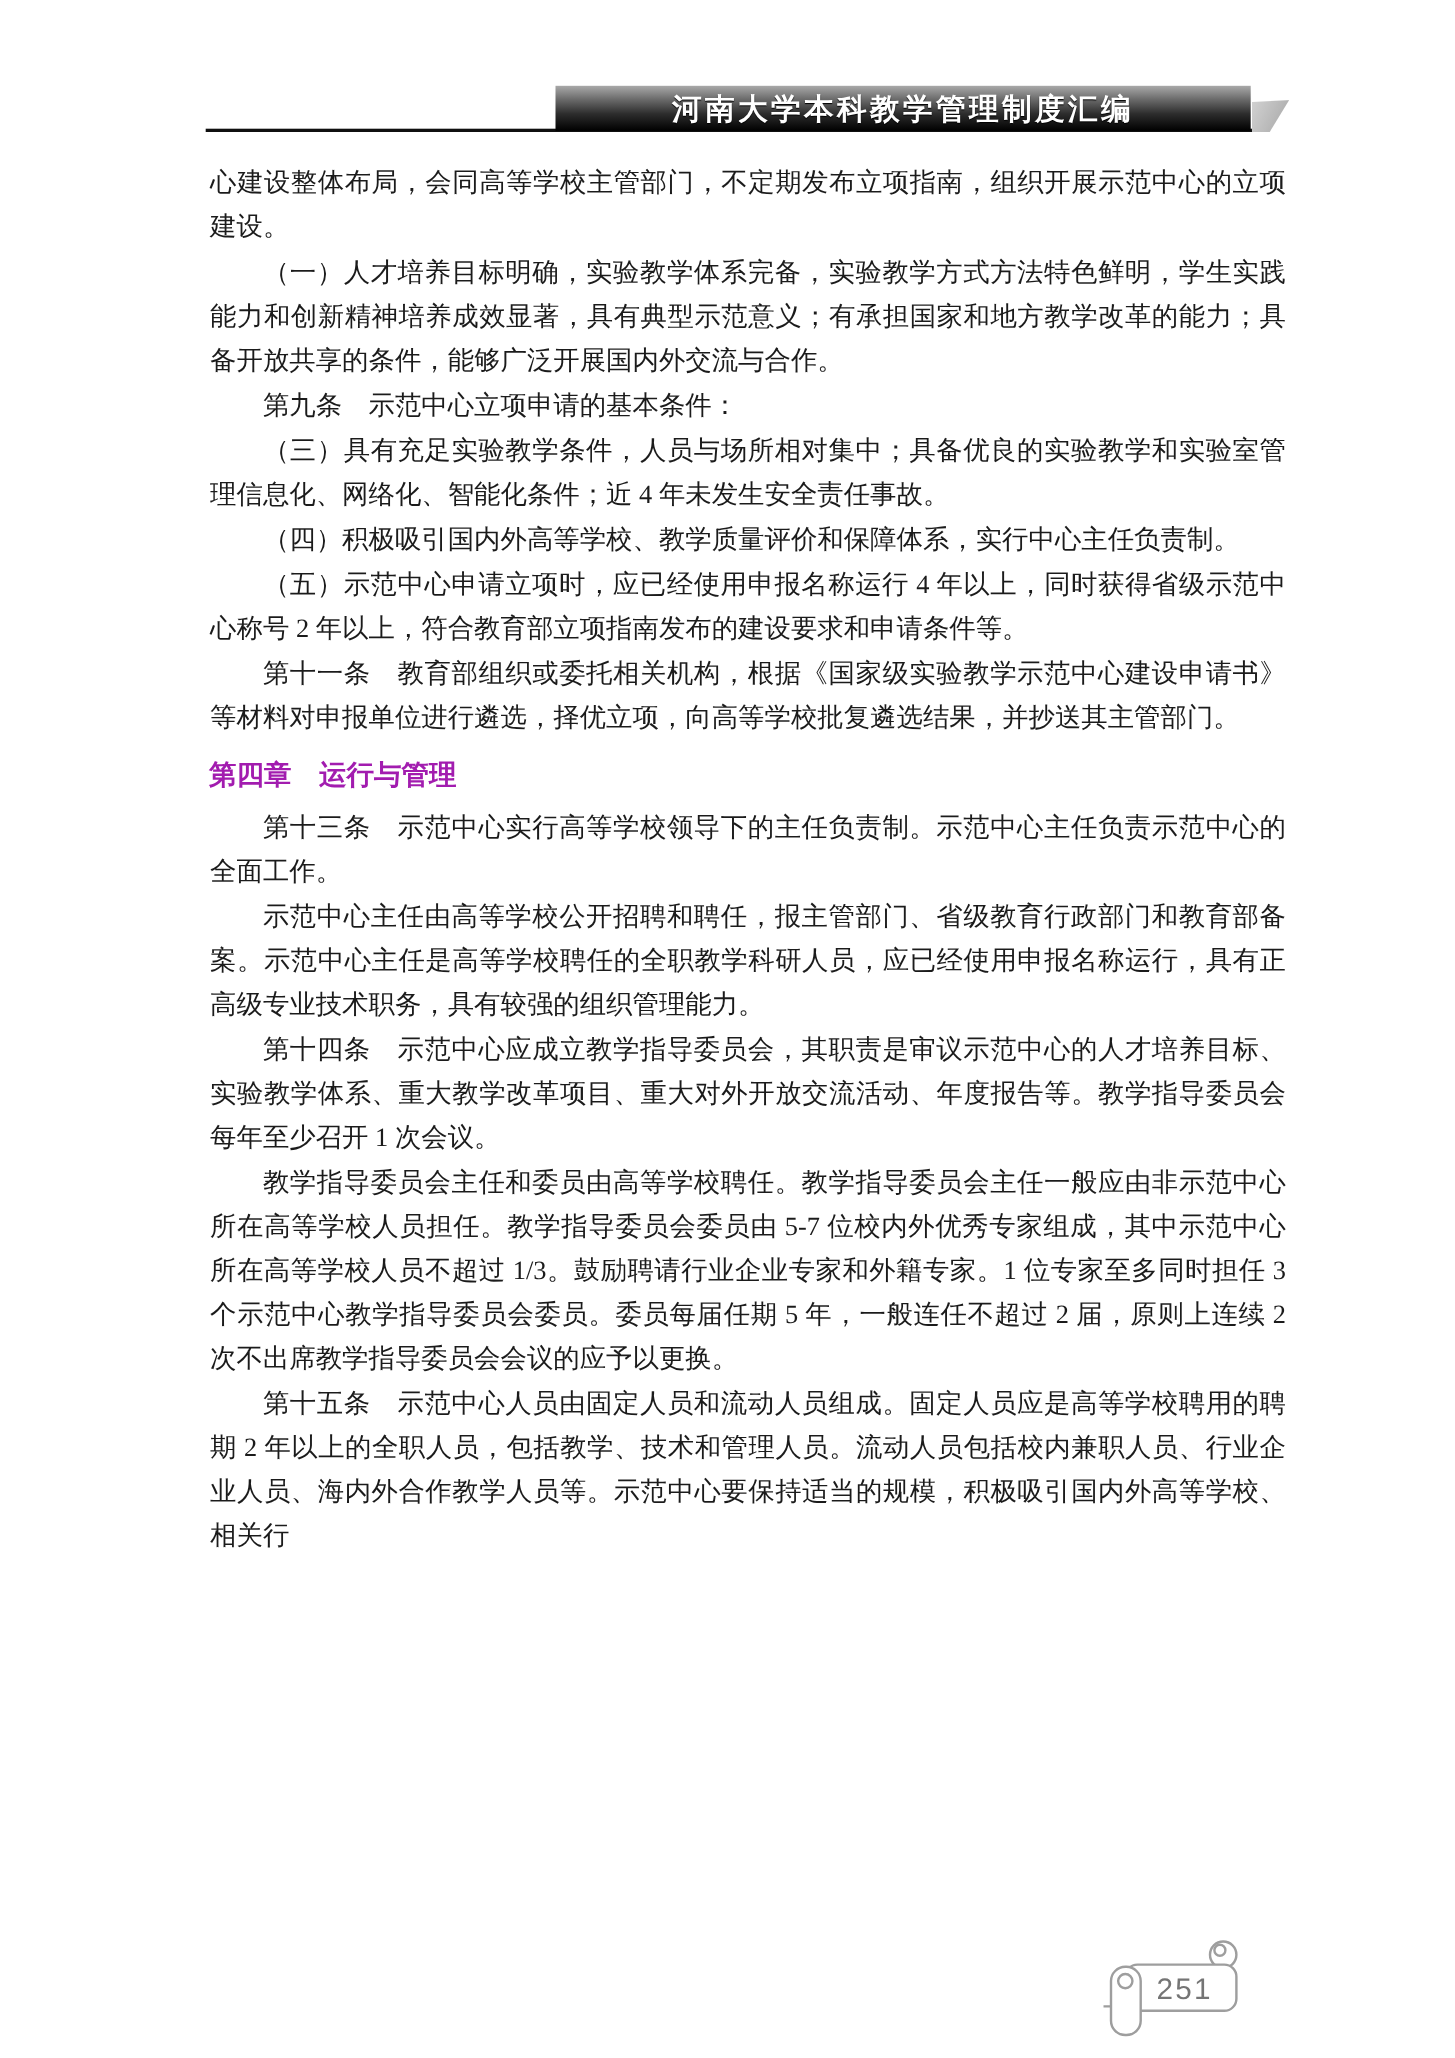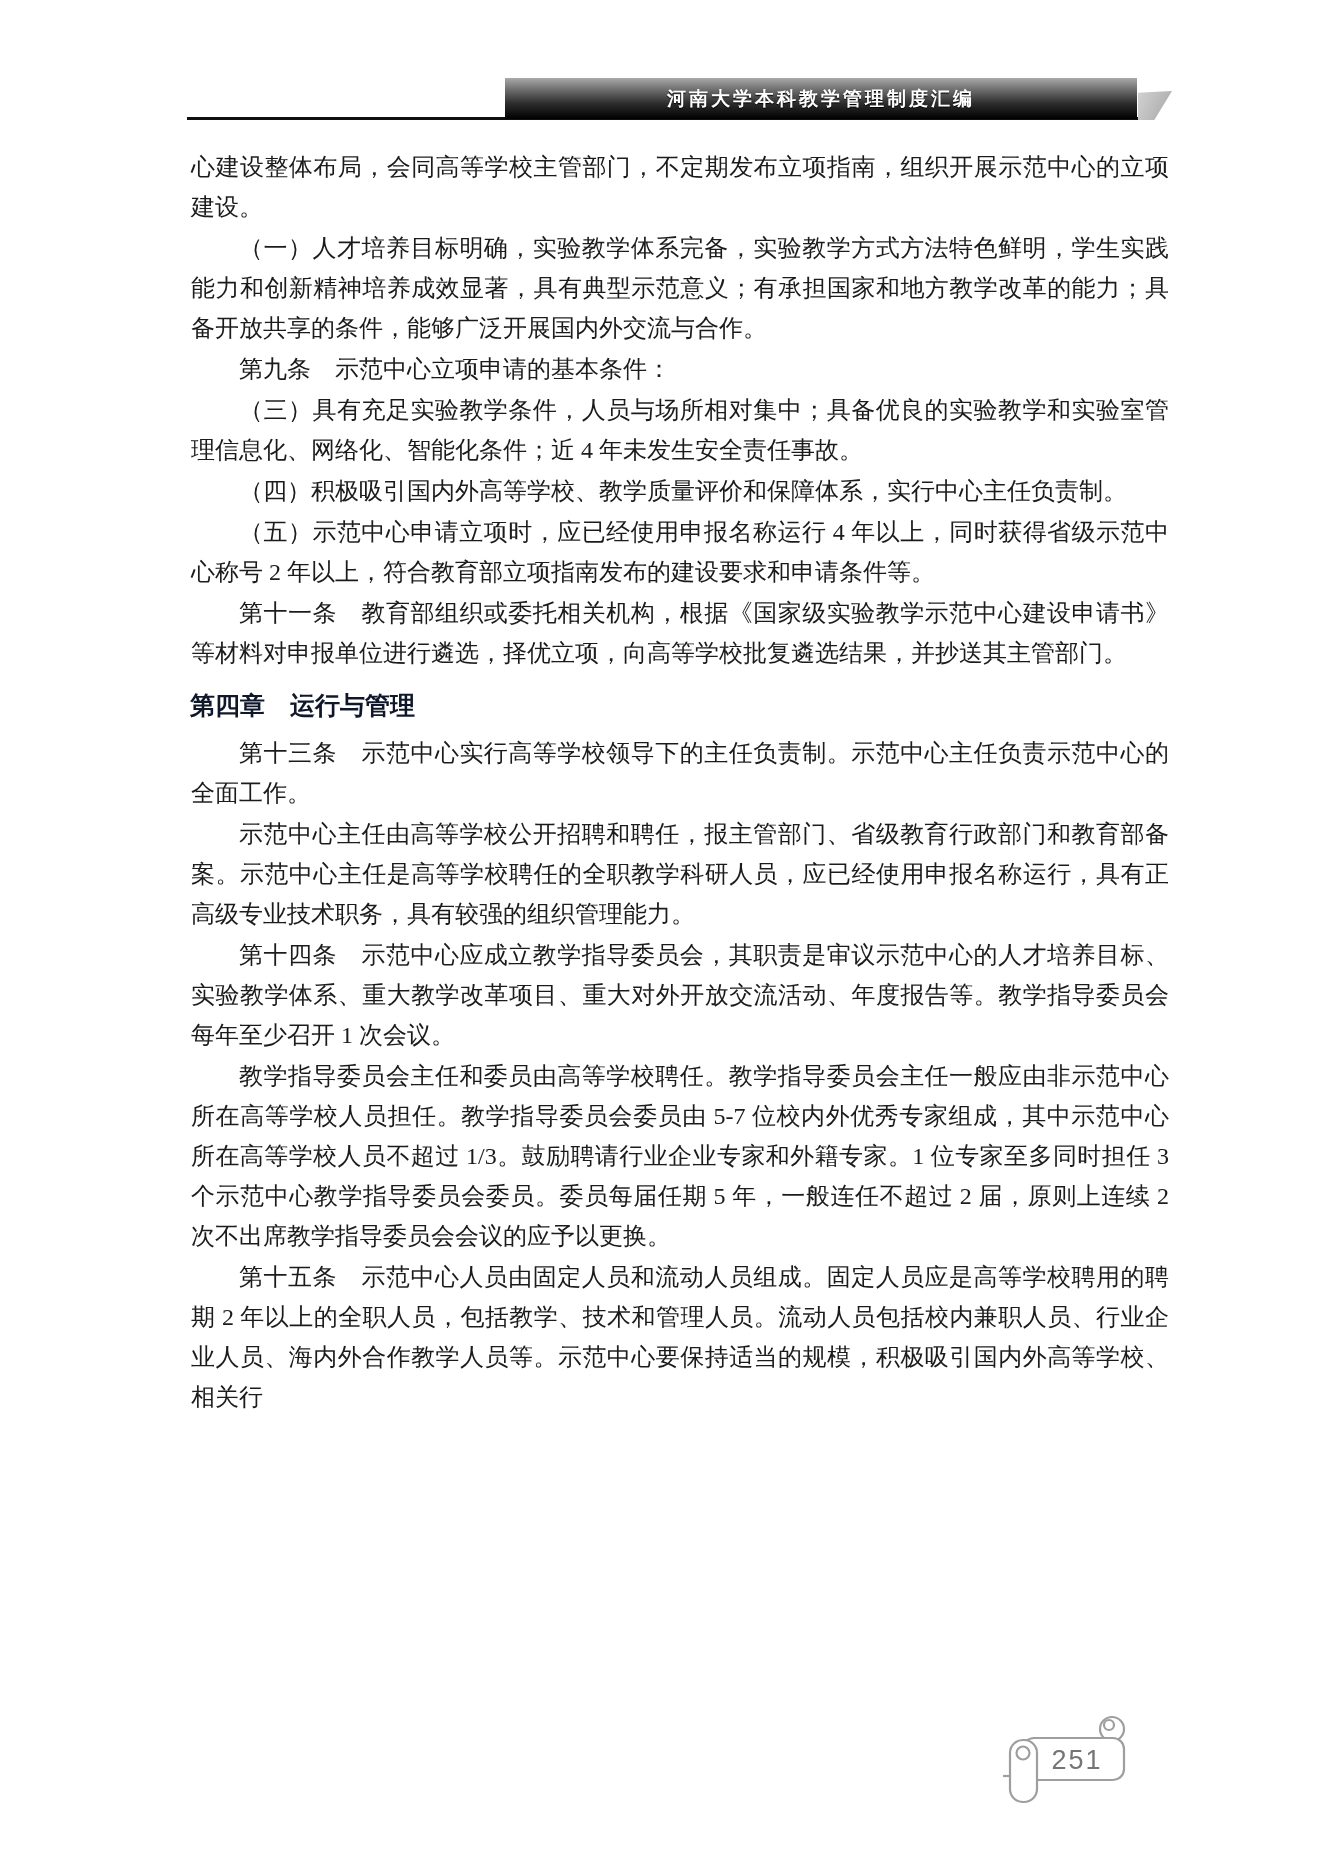--- a/index.html
+++ b/index.html
@@ -23,21 +23,21 @@
     background: #101010;
   }
   .banner {
     position: absolute;
     left: 505px; top: 78px;
     width: 632px; height: 41px;
     background: linear-gradient(180deg, #a9a9a9 0%, #6b6b6b 30%, #2d2d2d 62%, #000000 100%);
     color: #ffffff;
     display: flex; align-items: center; justify-content: center;
     font-weight: 700;
-    font-size: 19px;
+    font-size: 27px;
     letter-spacing: 3px;
     text-shadow: 0 1px 1px #000;
   }
   .banner-arrow {
     position: absolute;
     left: 1138px; top: 91px;
     width: 34px; height: 29px;
     background: linear-gradient(115deg, #d2d2d2 0%, #a6a6a6 100%);
     clip-path: polygon(0 6%, 100% 0, 48% 100%, 0 100%);
   }
@@ -56,27 +56,27 @@
   .content p.indent { text-indent: 2em; }
   .content p.continuation { text-indent: 0; }
   .content h2.chapter-heading {
     margin: 12px 0 8px 0;
     font-family: "Liberation Sans", "DejaVu Sans", sans-serif;
     font-size: 25px;
     font-weight: 700;
     line-height: 40px;
     text-align: center;
     text-indent: 0;
-    color: #0f172a;
+    color: #a21caf;
   }
 
   
   .page-scroll {
     position: absolute;
-    left: 1003px; top: 1712px;
+    left: 1003px; top: 1760px;
     width: 132px; height: 96px;
   }
   .page-scroll svg { display: block; width: 132px; height: 96px; }
   .page-scroll .stroke {
     fill: #ffffff;
     stroke: #9e9e9e;
     stroke-width: 2.2;
   }
   .page-scroll .stroke-open {
     fill: none;

